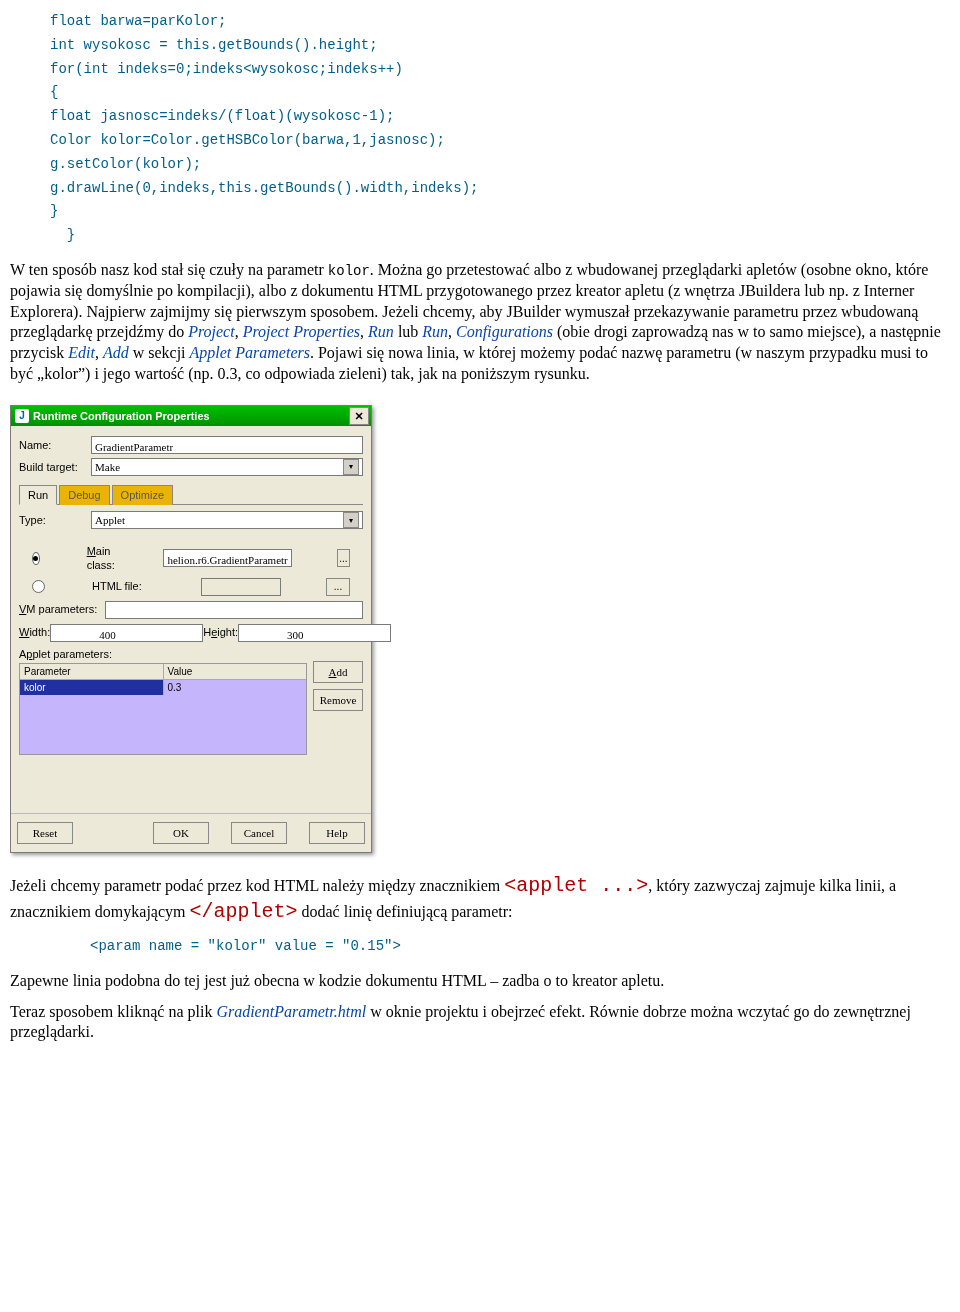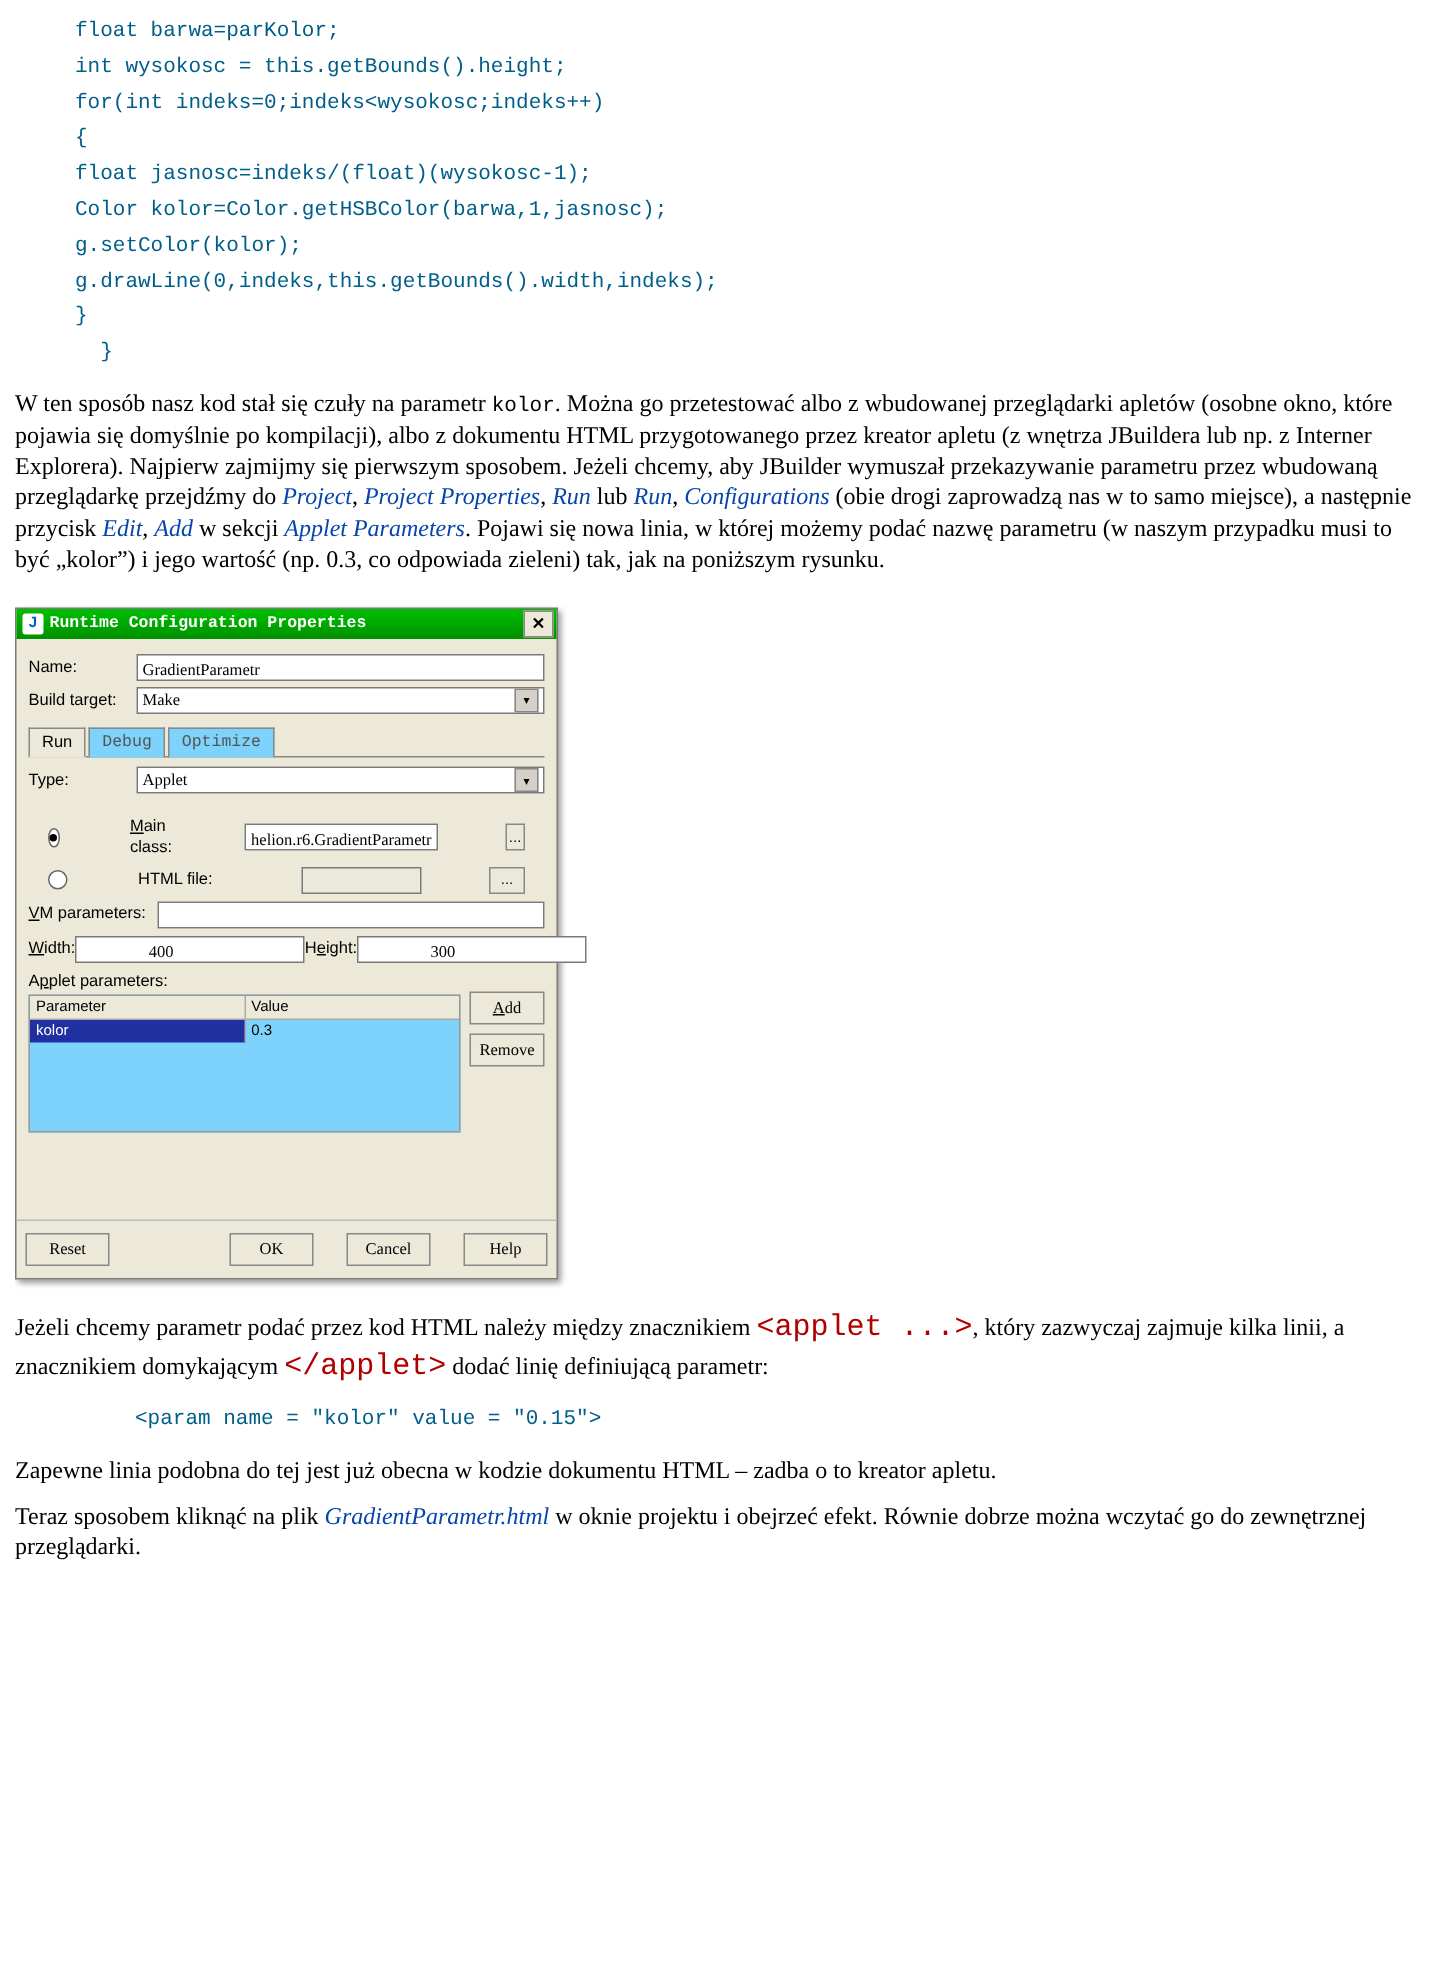--- a/index.html
+++ b/index.html
@@ -49,21 +49,21 @@
     height: 20px;
     padding: 0 2px 0 4px;
     font-weight: bold;
   }
   .titlebar .icon {
     width: 14px; height: 14px;
     background: #fff; border-radius: 2px;
     display: inline-flex; align-items: center; justify-content: center;
     color: #0060c0; font-weight: bold; font-size: 10px; margin-right: 4px;
   }
-  .titlebar .title { flex: 1; font-family: Liberation Mono, monospace; }
+  .titlebar .title { flex: 1; }
   .closebtn {
     width: 18px; height: 16px;
     background: #ece9d8;
     border: 1px solid #888;
     color: #000; font-weight: bold;
     display: flex; align-items: center; justify-content: center;
     font-size: 11px;
   }
   .dlg-body { padding: 6px 8px 8px 8px; }
   .field-row {
@@ -104,21 +104,21 @@
   .tab {
     border: 1px solid #888;
     border-bottom: none;
     padding: 2px 8px;
     background: #ece9d8;
     margin-right: 2px;
     position: relative;
     top: 1px;
   }
   .tab.active { background: #ece9d8; border-bottom: 1px solid #ece9d8; }
-  .tab.inactive { background: #7dd3fc; color: #555; font-family: Liberation Mono, monospace; }
+  .tab.inactive { background: #eab308; color: #555; }
   .radio-row { display: flex; align-items: center; margin: 5px 13px; gap: 43px; }
   .radio {
     width: 11px; height: 11px; border-radius: 50%;
     border: 1px solid #666; background: #fff; margin-right: 4px;
     display: flex; align-items: center; justify-content: center;
   }
   .radio.checked::after {
     content: ""; width: 5px; height: 5px; background: #000; border-radius: 50%;
   }
   .radio-row .rlabel { width: 66px; }
@@ -128,21 +128,21 @@
     display: flex; align-items: center; justify-content: center;
     font-size: 10px;
   }
   .wh-row { display: flex; align-items: center; margin: 5px 0; }
   .wh-row label { width: 72px; }
   .wh-row .textbox { flex: 0 0 100px; padding-left: 48px; }
   .wh-row .gap { width: 20px; }
   .wh-row label.h { width: 50px; }
   .params-box {
     border: 1px solid #999;
-    background: #7dd3fc;
+    background: #c4b5fd;
     height: 90px;
     margin-top: 2px;
     position: relative;
   }
   .params-head {
     display: flex; background: #ece9d8;
     border-bottom: 1px solid #aaa;
     font-size: 10px;
   }
   .params-head .col1, .params-row .col1 { width: 50%; padding: 1px 4px; border-right: 1px solid #aaa; }

